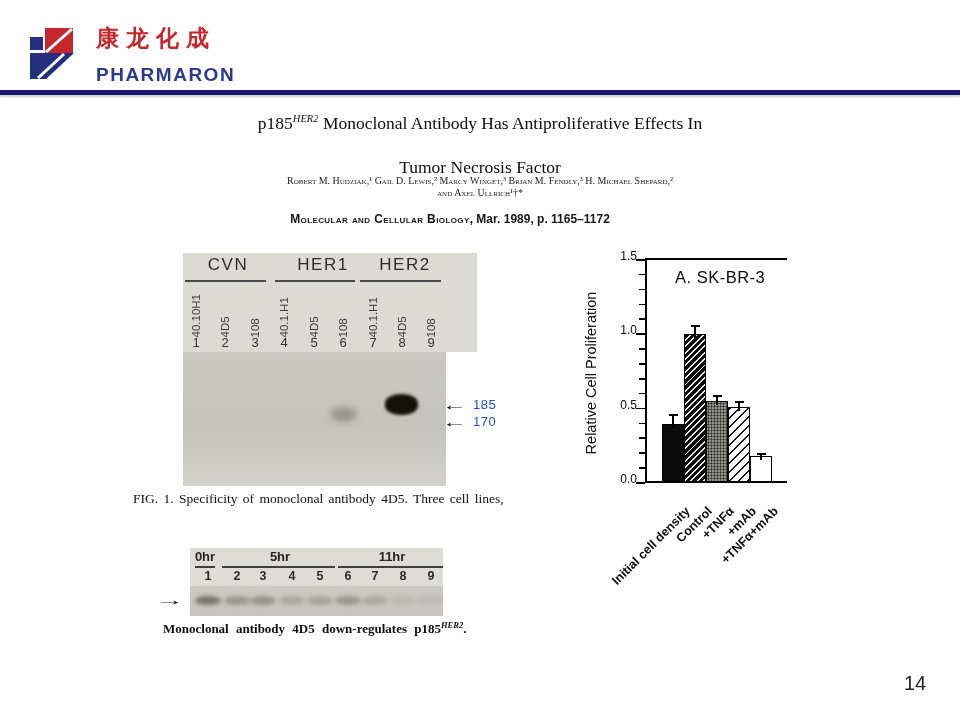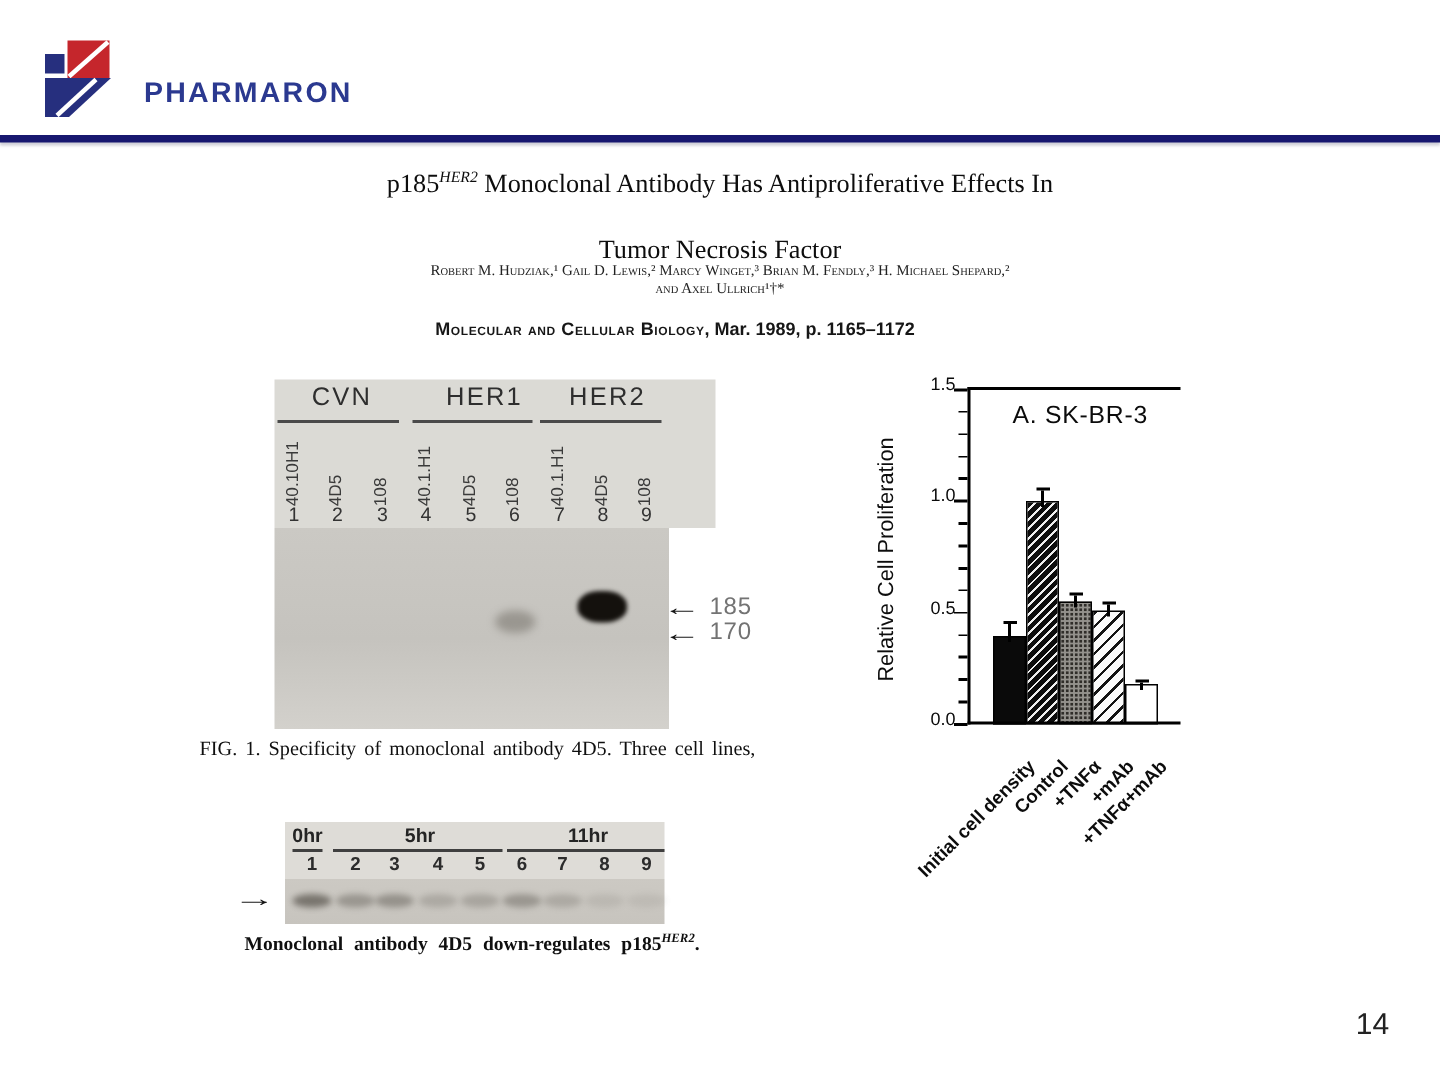--- a/index.html
+++ b/index.html
@@ -22,21 +22,21 @@
   .b1band{left:0;top:0;width:294px;height:99px;background:#dbdad5;}
   .b1body{left:0;top:99px;width:263px;height:134px;background:linear-gradient(180deg,#cbc9c4 0%,#c5c3be 55%,#d3d1cc 100%);}
   .b1grp{top:2px;transform:translateX(-50%);font-size:17px;letter-spacing:1.5px;color:#2e2e2e;white-space:nowrap;}
   .b1line{top:27px;height:2px;background:#4a4a4a;}
   .b1lab{width:64px;height:13px;line-height:13px;transform:rotate(-90deg);font-size:11.5px;color:#3a3a3a;text-align:left;white-space:nowrap;}
   .b1num{top:82px;width:20px;text-align:center;font-size:13px;color:#333;}
   .band-faint{left:147px;top:154px;width:27px;height:15px;background:#6e6a62;opacity:.5;border-radius:50%;filter:blur(3px);}
   .band-dark{left:202px;top:141px;width:33px;height:21px;background:#14110d;border-radius:45%;filter:blur(1.5px);}
   .marker{display:flex;align-items:center;gap:5px;left:264px;white-space:nowrap;}
   .marker .ar{font-size:15px;transform:scaleX(1.7);display:inline-block;color:#111;}
-  .marker .ml{font-size:16px;color:#737373;letter-spacing:.5px;margin-left:6px;}
+  .marker .ml{font-size:13px;color:#1d4ed8;letter-spacing:.5px;margin-left:6px;}
   .fig1cap{left:133px;top:491px;font-family:"Liberation Serif",serif;font-size:13.5px;font-weight:500;color:#0f0f0f;word-spacing:2px;white-space:nowrap;}
   
   .blot2{left:160px;top:545px;width:300px;height:75px;}
   .b2band{left:30px;top:3px;width:253px;height:38px;background:#dedcd7;}
   .b2body{left:30px;top:41px;width:253px;height:30px;background:linear-gradient(180deg,#ccc9c3,#c7c4be);}
   .b2time{top:4px;transform:translateX(-50%);font-size:13px;font-weight:bold;color:#242424;white-space:nowrap;}
   .b2line{top:21px;height:2px;background:#3f3f3f;}
   .b2num{top:24px;width:20px;text-align:center;font-size:12.5px;font-weight:600;color:#2c2c2c;}
   .b2bnd{top:51px;width:26px;height:9px;background:#6a665f;border-radius:50%;filter:blur(2px);}
   .b2arrow{left:2px;top:46px;font-size:15px;transform:scaleX(1.9);color:#111;}
@@ -69,20 +69,21 @@
     <svg width="58" height="52" viewBox="0 0 58 52">
       <polygon points="2,10 15,10 15,23 2,23" fill="#262f7e"></polygon>
       <polygon points="17,1 45,1 45,26 17,26" fill="#c5262c"></polygon>
       <line x1="18" y1="25" x2="44" y2="2" stroke="#fff" stroke-width="3"></line>
       <polygon points="2,26 46,26 18,52 2,52" fill="#262f7e"></polygon>
       <line x1="10" y1="51" x2="36" y2="27" stroke="#fff" stroke-width="3"></line>
       <line x1="24" y1="51" x2="48" y2="29" stroke="#fff" stroke-width="3"></line>
     </svg>
   </span>
   <span class="logo-txt">
+    <span class="logo-cn">康龙化成</span>
     <span class="logo-en">PHARMARON</span>
   </span>
 </div>
 <div class="abs divider"></div>
 
 <div class="abs ptitle">
   <span><span>p185</span><sup>HER2</sup><span> Monoclonal Antibody Has Antiproliferative Effects In</span></span><br>
   <br>
   <span>Tumor Necrosis Factor</span>
 </div>

